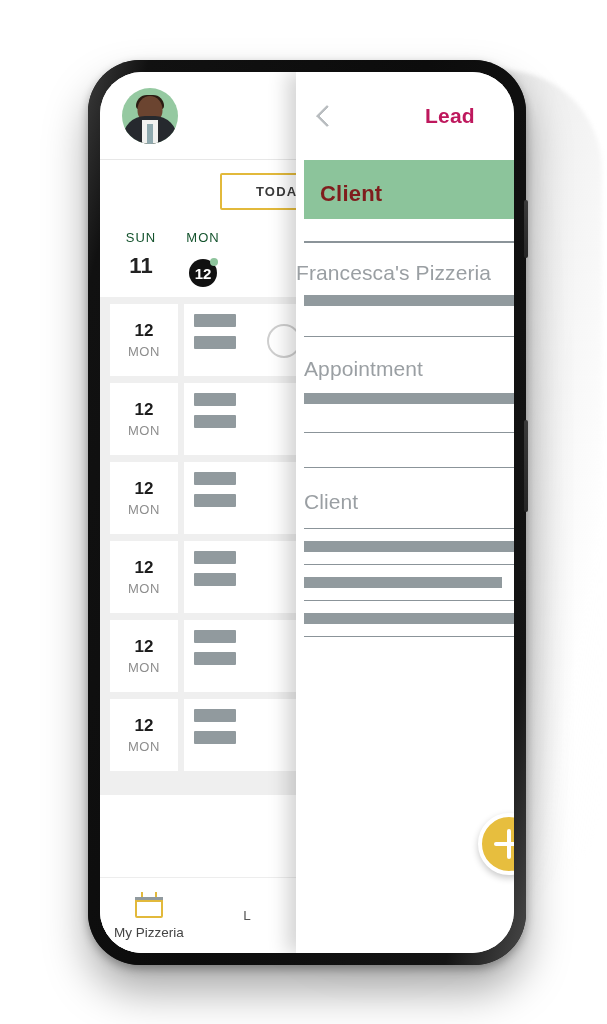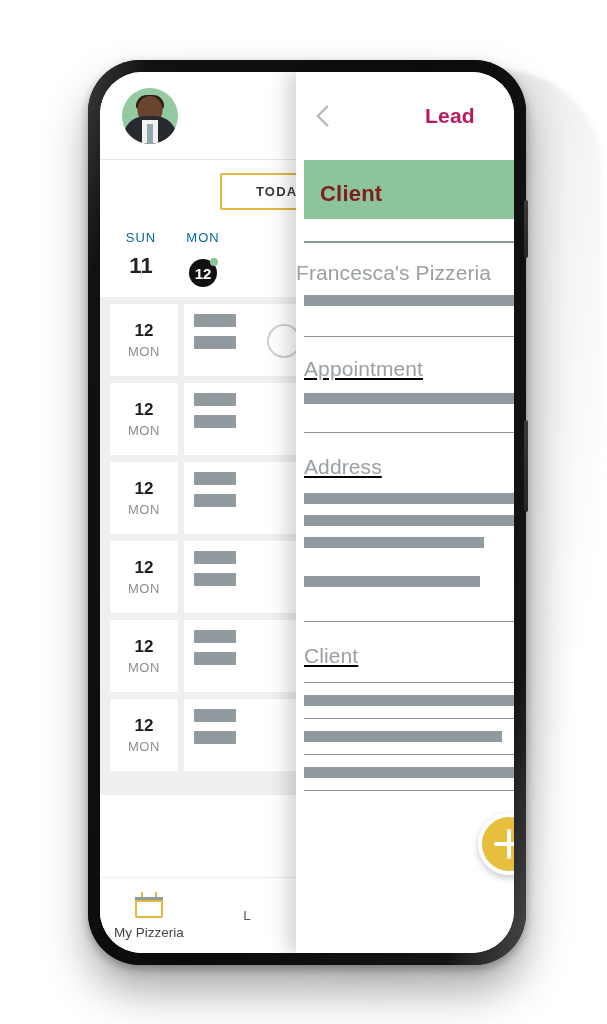--- a/index.html
+++ b/index.html
@@ -83,21 +83,21 @@
     font-size:13px; font-weight:bold; letter-spacing:1.2px;
     padding:9px 22px 9px 34px; margin-right:-34px; border-radius:2px;
   }
   .plus-circle-ghost {
     position:absolute; left:167px; top:252px; width:34px; height:34px;
     border:2px solid #cfcfcf; border-radius:50%;
   }
 
   .days { display:flex; padding:8px 0 10px 10px; }
   .day-col { width:62px; text-align:center; }
-  .day-name { font-size:13px; color:#0369a1; letter-spacing:1px; font-weight:500;text-align:center; }
+  .day-name { font-size:13px; color:#14532d; letter-spacing:1px; font-weight:500;text-align:center; }
   .day-num { font-size:22px; font-weight:bold; color:#222; margin-top:8px; }
   .day-num.badge {
     display:inline-flex; align-items:center; justify-content:center;
     width:28px; height:28px; border-radius:50%;
     background:#111; color:#fff; position:relative; font-size:15px;
   }
   .day-dot { position:absolute; right:-1px; top:-1px; width:8px; height:8px;
              border-radius:50%; background:#8ec49c; }
 
   .sched-list { background:#efefef; padding:7px 0 0 0; height:498px; }
@@ -155,21 +155,21 @@
   .lead-name { font-size:21px; color:#9a9fa3; padding:18px 0 0 0; letter-spacing:0.1px; }
   .lead-namebar { height:11px; background:#919a9e; margin:10px 10px 0 8px; }
 
   .tabs { display:flex; margin:20px 0 0 8px; gap:0; }
   .tab { height:32px; display:flex; align-items:center; justify-content:center;
          font-size:13px; font-weight:bold; letter-spacing:1.8px; }
   .tab.active { background:#e7be3e; color:#2d2d2d; width:108px; }
   .tab.idle { background:#fff; color:#a9aeb2; width:118px;
               border:2px solid #e7be3e; border-left:none; }
 
-  .sect { padding:0 0 0 8px;text-decoration:underline; }
+  .sect { padding:0 0 0 8px; }
   .sect-title { font-size:21px; color:#9a9fa3; letter-spacing:0.1px; }
   .bar { height:11px; background:#919a9e; }
 
   .fab {
     position:absolute; right:-26px; bottom:78px; width:62px; height:62px;
     border-radius:50%; background:#e7be3e; border:4px solid #fff;
     box-shadow:0 3px 7px rgba(0,0,0,0.22);
     display:flex; align-items:center; justify-content:center;
   }
   .fab .h { position:absolute; width:30px; height:4px; background:#fff; border-radius:2px; }
@@ -328,27 +328,20 @@
         <div class="lead-namebar"></div>
 
 
         <div class="rule thin" style="margin-top:30px"></div>
         <div class="sect">
           <div class="sect-title" style="margin-top:20px">Appointment</div>
           <div class="bar" style="width:256px; margin-top:12px"></div>
         </div>
 
         <div class="rule thin" style="margin-top:28px"></div>
-        <div class="sect">
-          <div class="sect-title" style="margin-top:22px">Address</div>
-          <div class="bar" style="width:236px; margin-top:14px"></div>
-          <div class="bar" style="width:214px; margin-top:11px"></div>
-          <div class="bar" style="width:180px; margin-top:11px"></div>
-          <div class="bar" style="width:176px; margin-top:28px"></div>
-        </div>
 
         <div class="rule thin" style="margin-top:34px"></div>
         <div class="sect">
           <div class="sect-title" style="margin-top:22px">Client</div>
         </div>
         <div class="rule thin" style="margin-top:14px"></div>
         <div class="sect">
           <div class="bar" style="width:214px; margin-top:12px"></div>
         </div>
         <div class="rule thin" style="margin-top:12px"></div>

